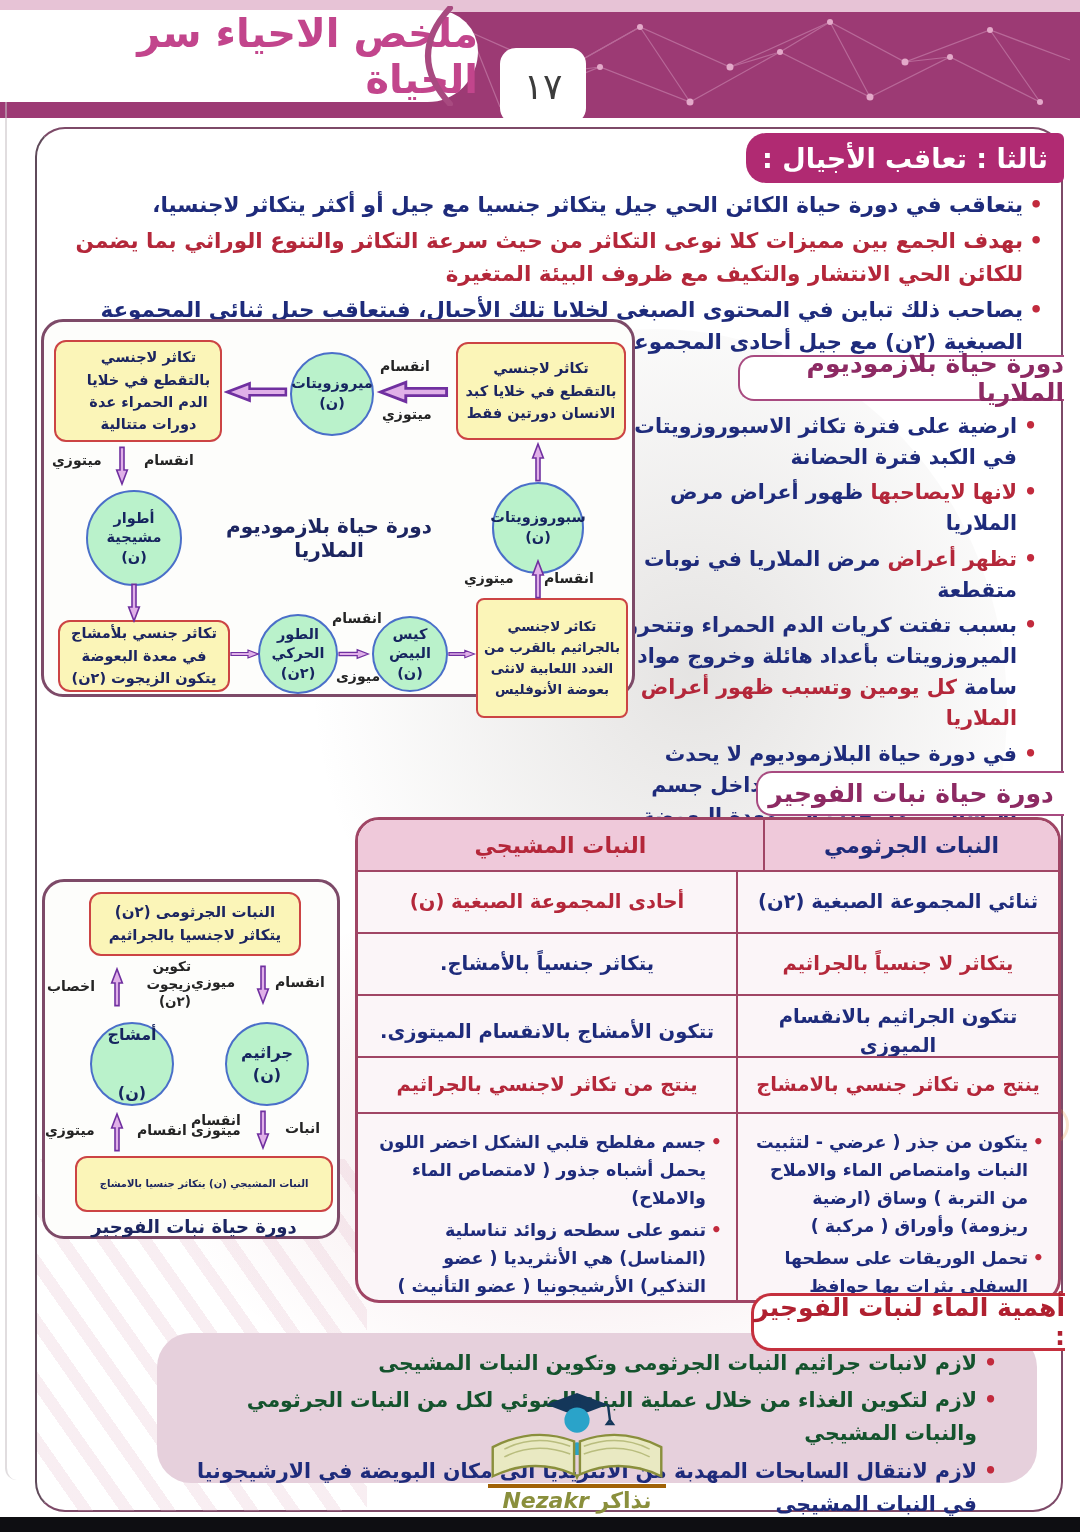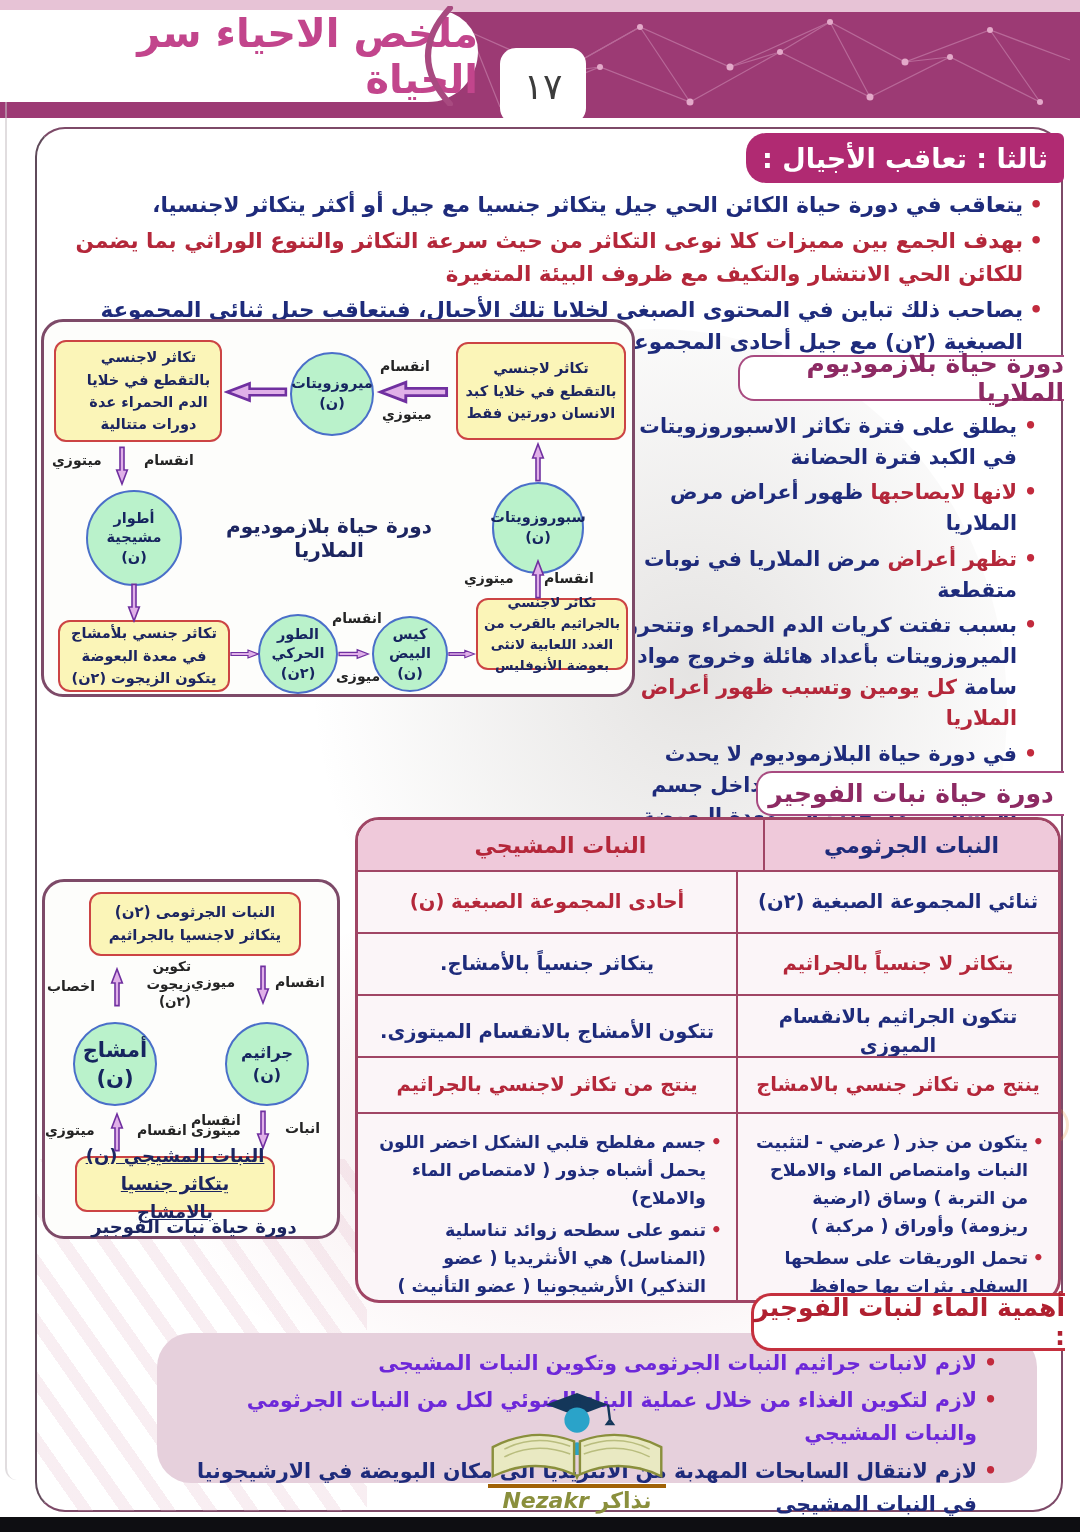--- a/index.html
+++ b/index.html
@@ -52,21 +52,21 @@
   }
   .h-water {
     position:absolute; right:-4px; background:#fff; border:3.5px solid #c5303e; border-right:none;
     color:#b02030; font-size:25px; border-radius:20px 0 0 20px;
     display:flex; align-items:center; justify-content:center; z-index:7;
   }
   
   ul.blist { list-style:none; position:absolute; z-index:5; }
   ul.blist li { position:relative; padding-right:20px; margin-bottom:4px; }
   ul.blist li::before { content:"•"; position:absolute; right:0; top:0; color:#c22a3d; }
-  .navy { color:#1e2b7b; } .red { color:#b4273a; } .maroon { color:#6d28d9; }
+  .navy { color:#1e2b7b; } .red { color:#b4273a; } .maroon { color:#14532d; }
   .b-main { font-size:21.5px; line-height:1.5; }
   .b-mal  { font-size:20.5px; line-height:1.52; }
   
   .diag { position:absolute; background:#fdfdfb; border:3px solid #7d4a68; border-radius:22px; z-index:5; }
   .ybox { position:absolute; background:#fbf5b8; border:2.5px solid #cc4444; border-radius:12px;
     color:#1c2560; font-size:14.5px; line-height:1.55; display:flex; align-items:center; justify-content:center;
     text-align:center; padding:3px 6px; }
   .gcirc { position:absolute; background:#baf2cb; border:2.5px solid #4a6fc9; border-radius:50%;
     color:#16255f; font-size:14.5px; line-height:1.35; display:flex; flex-direction:column;
     align-items:center; justify-content:center; text-align:center; }
@@ -149,21 +149,21 @@
   <ul class="blist b-main" style="right:18px; top:60px; width:995px;">
     <li><span class="navy">يتعاقب في دورة حياة الكائن الحي جيل يتكاثر جنسيا مع جيل أو أكثر يتكاثر لاجنسيا،</span></li>
     <li><span class="red">بهدف الجمع بين مميزات كلا نوعى التكاثر من حيث سرعة التكاثر والتنوع الوراثي بما يضمن للكائن الحي الانتشار والتكيف مع ظروف البيئة المتغيرة</span></li>
     <li><span class="navy">يصاحب ذلك تباين في المحتوى الصبغى لخلايا تلك الأجيال، فيتعاقب جيل ثنائي المجموعة الصبغية (٢ن) مع جيل أحادى المجموعة الصبغية (ن)</span></li>
   </ul>
 
   <div class="h-frame" style="top:226px; width:326px; height:46px;">
     <span>دورة حياة بلازموديوم الملاريا</span>
   </div>
   <ul class="blist b-mal" style="right:24px; top:282px; width:420px;">
-    <li><span class="navy">يطلق على فترة تكاثر الاسبوروزويتات في الكبد فترة الحضانة</span></li>
+    <li><span class="navy">ارضية على فترة تكاثر الاسبوروزويتات في الكبد فترة الحضانة</span></li>
     <li><span class="red">لانها لايصاحبها</span> <span class="navy">ظهور أعراض مرض الملاريا</span></li>
     <li><span class="red">تظهر أعراض</span> <span class="navy">مرض الملاريا في نوبات متقطعة</span></li>
     <li><span class="navy">بسبب تفتت كريات الدم الحمراء وتتحرر الميروزويتات بأعداد هائلة وخروج مواد سامة</span> <span class="red">كل يومين وتسبب ظهور أعراض الملاريا</span></li>
     <li><span class="navy">في دورة حياة البلازموديوم لا يحدث تكاثرا جنسيا بين الأمشاج داخل جسم الإنسان بينما يحدث في معدة البعوضة لان الامشاج لاتنضج الا في معدة البعوضة</span></li>
   </ul>
 
   <div class="diag" style="left:4px; top:190px; width:594px; height:378px;">
     <div class="ybox" style="left:412px; top:20px; width:170px; height:98px;">تكاثر لاجنسي بالتقطع في خلايا كبد الانسان دورتين فقط</div>
     <div class="dlab" style="left:336px; top:36px;">انقسام</div>
     <div class="arr" style="left:330px; top:58px;">
@@ -227,21 +227,21 @@
     <div class="dlab" style="left:292px; top:346px;">ميوزى</div>
     <div class="gcirc" style="left:328px; top:294px; width:76px; height:76px;">
       <div>كيس البيض</div>
       <div>(ن)</div>
     </div>
     <div class="arr" style="left:404px; top:322px;">
       <svg width="28" height="20" viewBox="0 0 60 20">
           <path d="M2 7 H36 V2 L57 10 L36 18 V13 H2 Z"></path>
         </svg>
     </div>
-    <div class="ybox" style="left:432px; top:276px; width:152px; height:72px; font-size:13.5px;">تكاثر لاجنسي بالجراثيم بالقرب من الغدد اللعابية لانثى بعوضة الأنوفليس</div>
+    <div class="ybox" style="left:432px; top:276px; width:152px; height:120px; font-size:13.5px;border-radius:8px;">تكاثر لاجنسي بالجراثيم بالقرب من الغدد اللعابية لانثى بعوضة الأنوفليس</div>
     <div class="dlab" style="left:500px; top:248px;">انقسام</div>
     <div class="arr" style="left:474px; top:240px;">
       <svg width="40" height="34" viewBox="0 0 60 20" style="transform:rotate(-90deg); transform-origin:center;">
           <path d="M2 7 H36 V2 L57 10 L36 18 V13 H2 Z"></path>
         </svg>
     </div>
     <div class="dlab" style="left:420px; top:248px;">ميتوزي</div>
   </div>
 
   <div class="h-frame" style="top:642px; width:308px; height:45px;">
@@ -294,21 +294,21 @@
         </svg>
     </div>
     <div class="dlab" style="left:146px; top:92px;">ميوزي</div>
     <div class="dlab" style="left:2px; top:96px;">اخصاب</div>
     <div class="arr" style="left:52px; top:82px;">
       <svg width="40" height="46" viewBox="0 0 60 20" style="transform:rotate(-90deg); transform-origin:center;">
           <path d="M2 7 H36 V2 L57 10 L36 18 V13 H2 Z"></path>
         </svg>
     </div>
     <div class="dlab" style="left:88px; top:76px; white-space:normal; width:58px; font-size:13.5px; line-height:1.3;">تكوين زيجوت (٢ن)</div>
-    <div class="gcirc" style="left:28px; top:140px; width:84px; height:84px; font-size:21px;">
+    <div class="gcirc" style="left:45px; top:140px; width:84px; height:84px; font-size:16px;justify-content:space-between;">
       <div>أمشاج</div>
       <div>(ن)</div>
     </div>
     <div class="gcirc" style="left:180px; top:140px; width:84px; height:84px; font-size:16px;">
       <div>جراثيم</div>
       <div>(ن)</div>
     </div>
     <div class="dlab" style="left:146px; top:230px;">انقسام</div>
     <div class="dlab" style="left:146px; top:240px;">ميتوزى</div>
     <div class="arr" style="left:198px; top:228px;">
@@ -317,21 +317,21 @@
         </svg>
     </div>
     <div class="dlab" style="left:240px; top:238px;">انبات</div>
     <div class="dlab" style="left:0px; top:240px;">ميتوزي</div>
     <div class="arr" style="left:52px; top:228px;">
       <svg width="40" height="44" viewBox="0 0 60 20" style="transform:rotate(-90deg); transform-origin:center;">
           <path d="M2 7 H36 V2 L57 10 L36 18 V13 H2 Z"></path>
         </svg>
     </div>
     <div class="dlab" style="left:92px; top:240px;">انقسام</div>
-    <div class="ybox" style="left:30px; top:274px; width:200px; height:56px; font-size:18px;text-decoration:underline;">النبات المشيجي (ن) يتكاثر جنسيا بالامشاج</div>
+    <div class="ybox" style="left:30px; top:274px; width:258px; height:56px; font-size:10px;">النبات المشيجي (ن) يتكاثر جنسيا بالامشاج</div>
     <div class="dtitle" style="left:40px; top:334px; width:218px; font-size:18px;">دورة حياة نبات الفوجير</div>
   </div>
 
   <div class="h-water" style="top:1164px; width:314px; height:58px;">
     <span>أهمية الماء لنبات الفوجير :</span>
   </div>
   <div class="wpanel" style="left:120px; top:1204px; width:880px; height:150px;">
     <ul class="blist b-water" style="right:40px; top:14px; width:810px; position:relative;">
       <li><span class="maroon">لازم لانبات جراثيم النبات الجرثومى وتكوين النبات المشيجى</span></li>
       <li><span class="maroon">لازم لتكوين الغذاء من خلال عملية البناء الضوئي لكل من النبات الجرثومي والنبات المشيجي</span></li>

